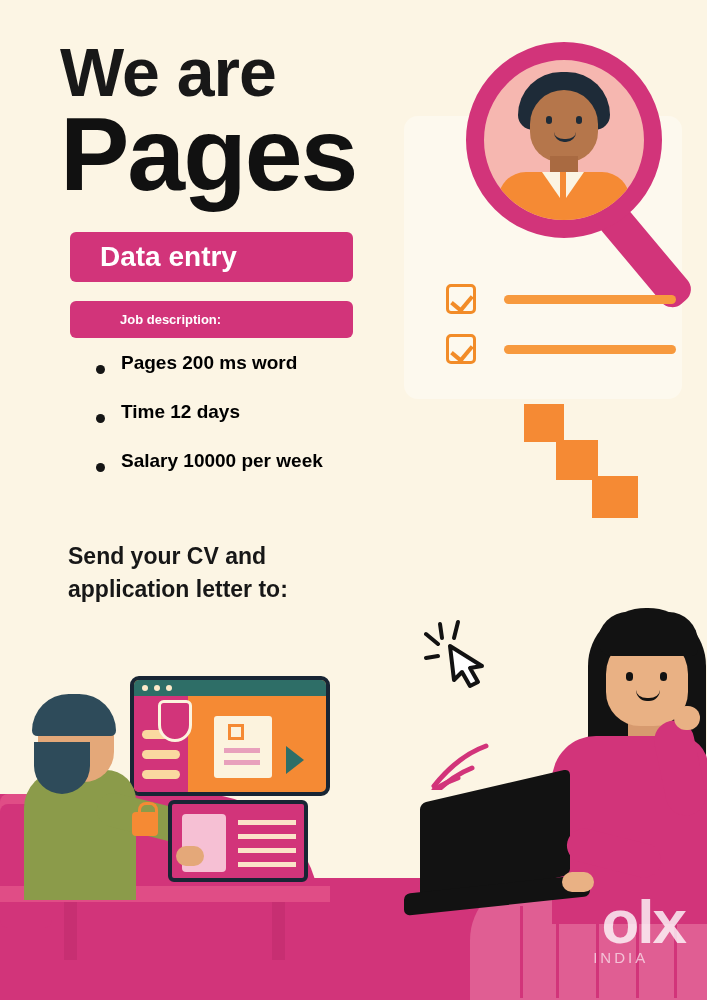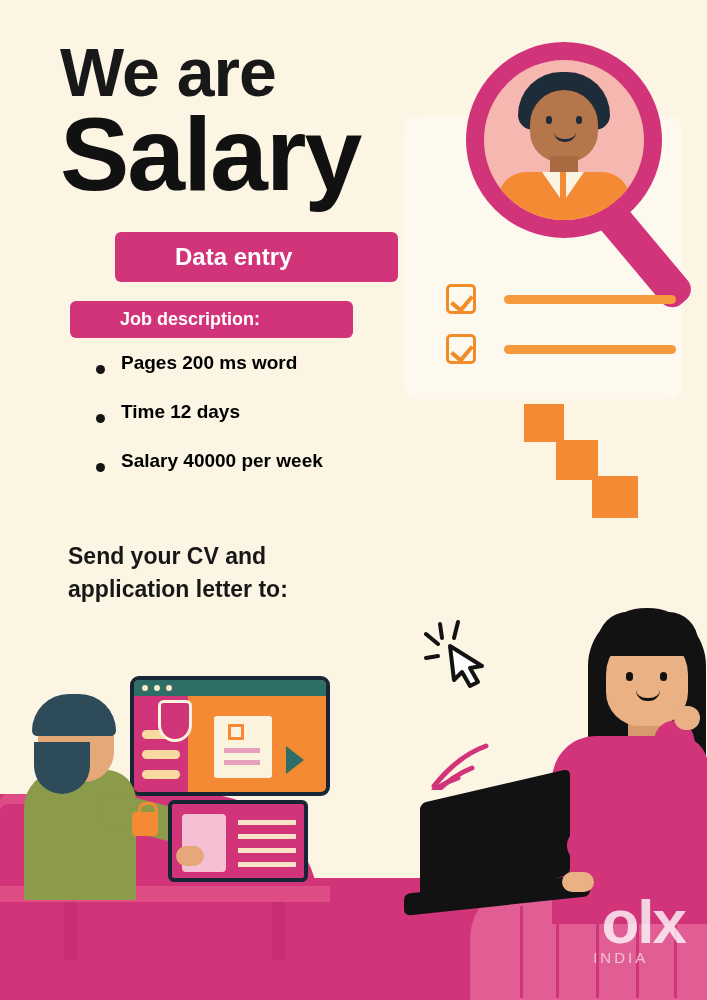--- a/index.html
+++ b/index.html
@@ -44,29 +44,28 @@
     background: #D2347A;
     color: #FFFFFF;
     font-weight: bold;
     display: flex;
     align-items: center;
     border-radius: 6px;
   }
   .tag-role {
     left: 70px; top: 232px;
     width: 283px; height: 50px;
-    font-size: 24px;
-    padding-left: 60px;
-    z-index: 6;
-    margin-left: 45px;
+    font-size: 28px;
+    padding-left: 30px;
+    z-index: 6;
   }
   .tag-desc {
     left: 70px; top: 301px;
     width: 283px; height: 37px;
-    font-size: 18px;
+    font-size: 13px;
     padding-left: 50px;
     z-index: 6;
   }
 
   
   .bullets {
     position: absolute;
     left: 96px; top: 352px;
     width: 420px;
     z-index: 6;
@@ -571,38 +570,38 @@
     <div class="check-box"></div>
     <div class="check-line"></div>
   </div>
 
   <div class="sq sq1"></div>
   <div class="sq sq2"></div>
   <div class="sq sq3"></div>
 
   <div class="headline">
     <div class="we-are">We are</div>
-    <div class="hiring">Salary</div>
+    <div class="hiring">Pages</div>
   </div>
 
   <div class="tag tag-role">Data entry</div>
   <div class="tag tag-desc">Job description:</div>
 
   <div class="bullets">
     <div class="bullet">
       <span class="dot"></span>
       <span class="txt">Pages 200 ms word</span>
     </div>
     <div class="bullet">
       <span class="dot"></span>
       <span class="txt">Time 12 days</span>
     </div>
     <div class="bullet">
       <span class="dot"></span>
-      <span class="txt">Salary 40000 per week</span>
+      <span class="txt">Salary 10000 per week</span>
     </div>
   </div>
 
   <div class="cv-text" style="white-space: pre-line;">Send your CV and
 application letter to:</div>
 
   <div class="floor-curve"></div>
   <div class="floor"></div>
 
   <div class="desk-leg a"></div>

